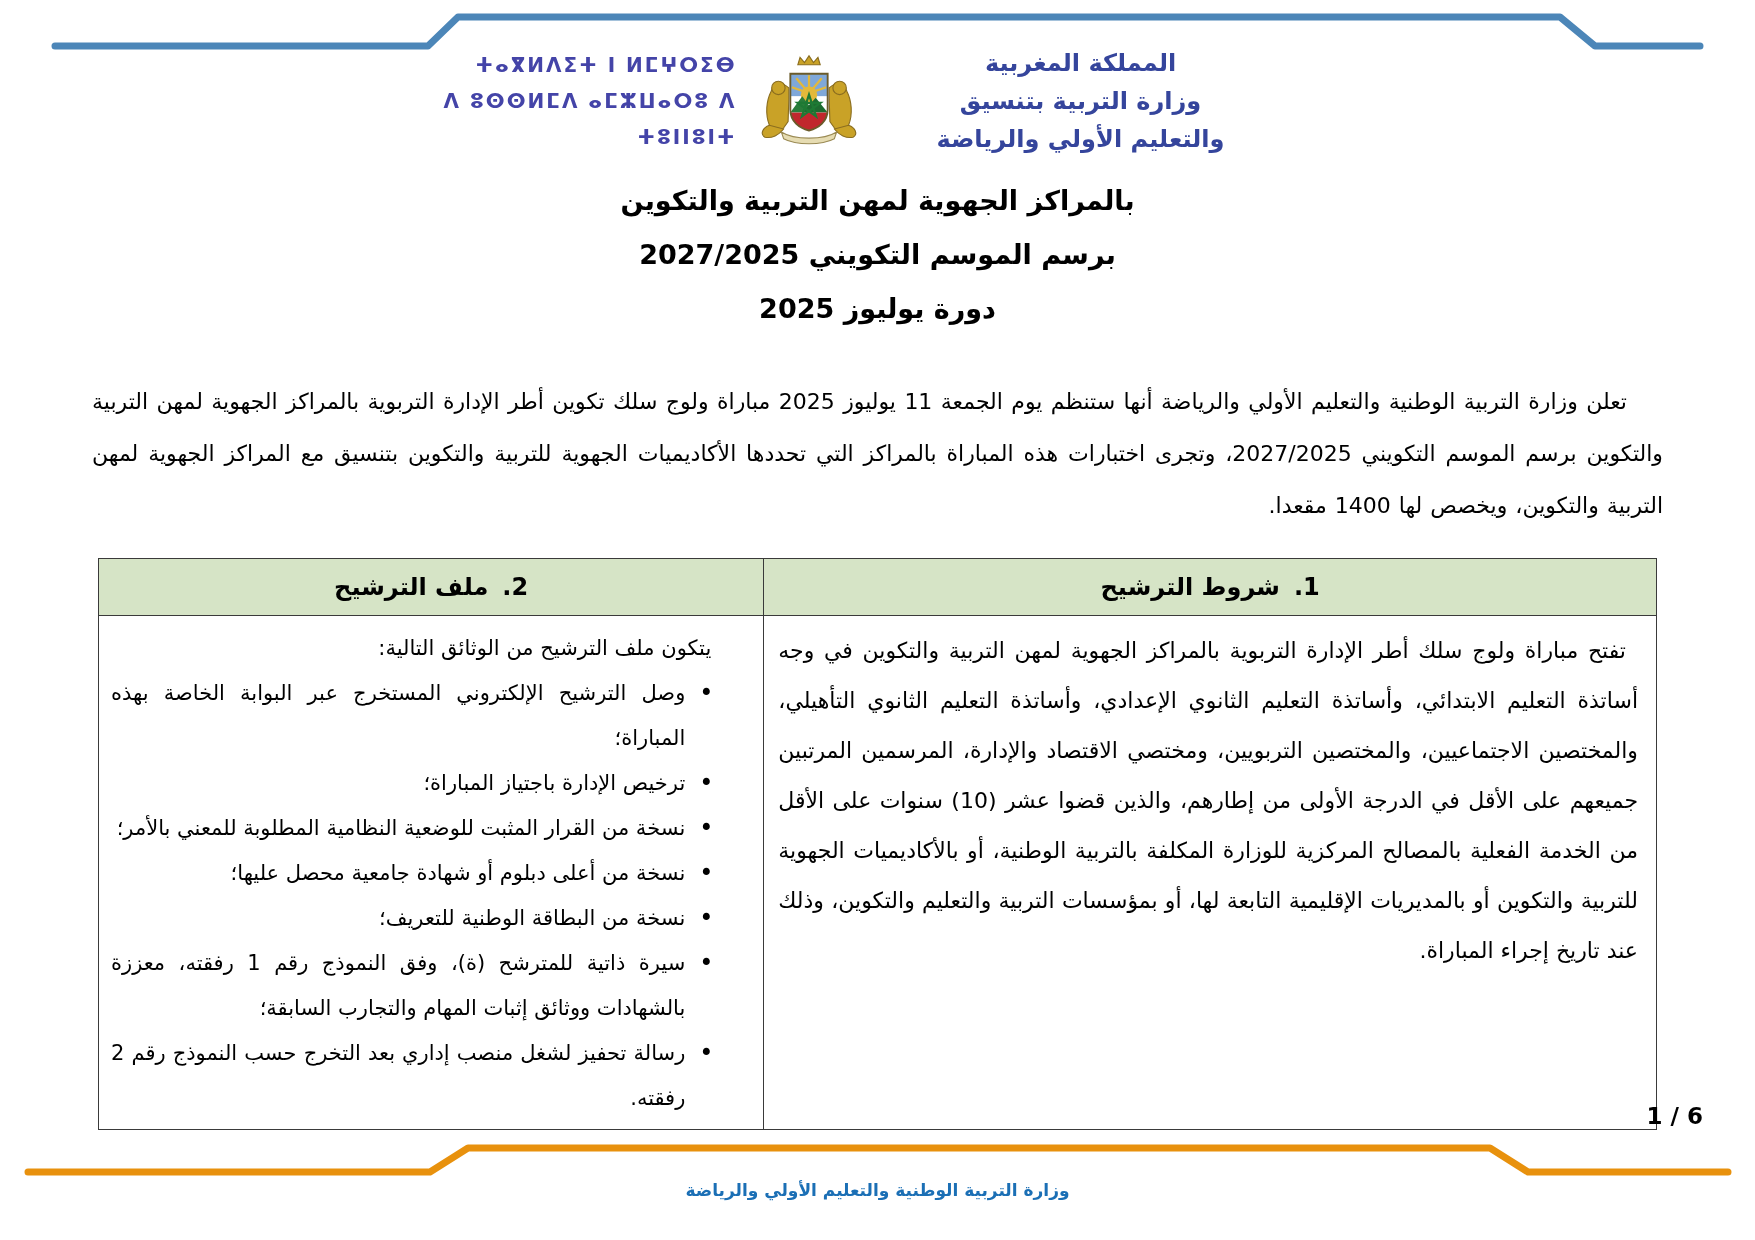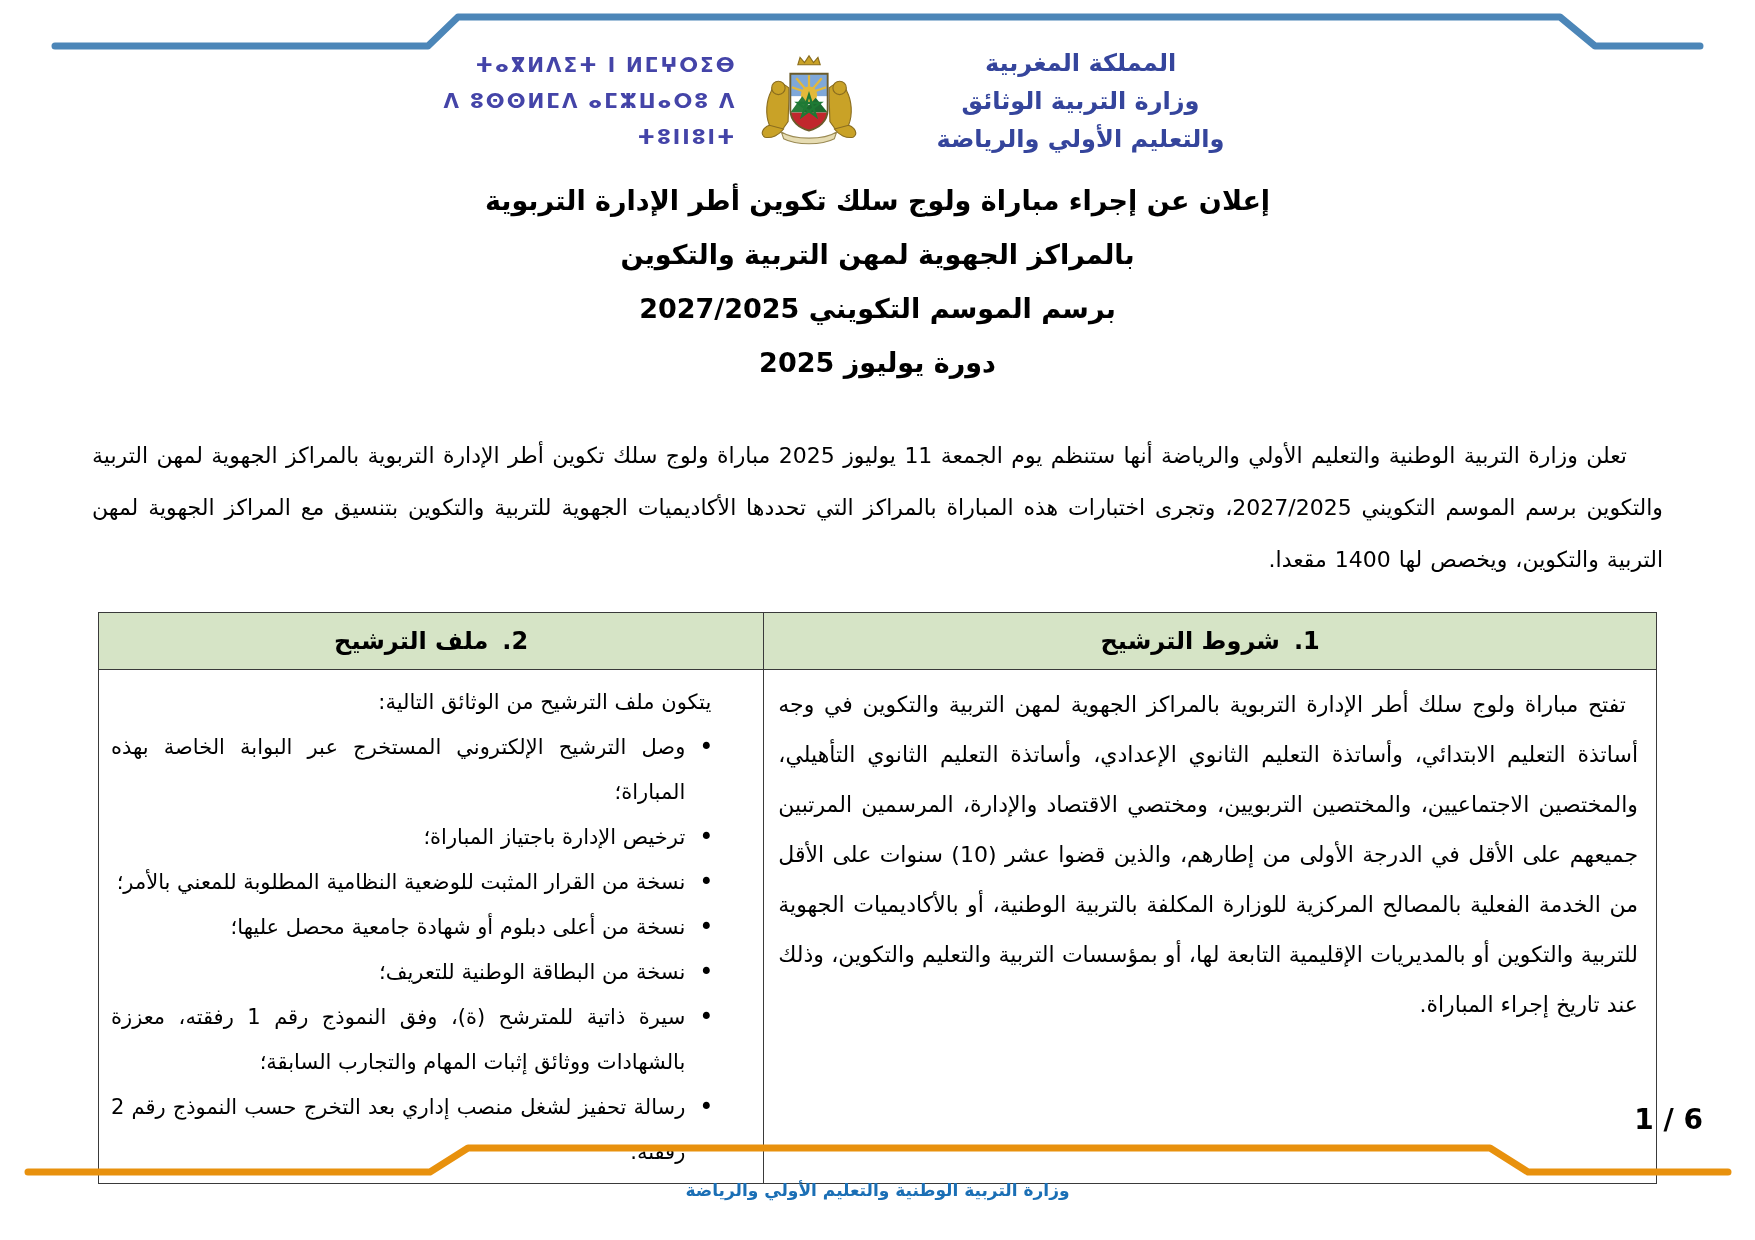--- a/index.html
+++ b/index.html
@@ -60,21 +60,21 @@
   .file-cell { padding:10px 16px 8px 12px; font-size:21px; line-height:45px; }
   .file-intro { text-align:right; padding-right:36px; }
   .file-list { list-style:none; padding-right:34px; }
   .file-list li { position:relative; padding-right:28px; text-align:justify; }
   .file-list li::before {
     content:"\2022"; position:absolute; right:0; top:0; font-size:24px;
   }
   
   .page-num {
     position:absolute; top:1103px; right:52px; direction:ltr;
-    font-size:28px; font-weight:bold;
+    font-size:23px; font-weight:bold;
   }
   .footer-line1, .footer-line2 {
     position:absolute; left:0; width:100%; text-align:center;
     direction:rtl; color:#1B6FB5; font-weight:bold;
   }
   .footer-line1 { top:1180px; font-size:17px; }
   .footer-line2 { top:1207px; font-size:17px; }
 </style>
 </head>
 <body>
@@ -126,27 +126,26 @@
         <rect x="50" y="78" width="50" height="26" fill="#C1272D"></rect>
         <path d="M75,54 L84.4,83 L59.8,65.1 L90.2,65.1 L65.6,83 Z" fill="none" stroke="#1e7a34" stroke-width="3"></path>
       </g>
       <path d="M50,26 L100,26 L100,74 C100,90 88,99 75,102 C62,99 50,90 50,74 Z" fill="none" stroke="#6b5b2a" stroke-width="2.5"></path>
 
       <path d="M38,104 C55,115 95,115 112,104 L109,113 C92,122 58,122 41,113 Z" fill="#E6DCB2" stroke="#9a8a54" stroke-width="1.5"></path>
     </svg>
 
     <div class="arabic-head">
       <div>المملكة المغربية</div>
-      <div>وزارة التربية الوثائق</div>
+      <div>وزارة التربية بتنسيق</div>
       <div>والتعليم الأولي والرياضة</div>
     </div>
   </div>
 
   <div class="title-block">
-    <div>إعلان عن إجراء مباراة ولوج سلك تكوين أطر الإدارة التربوية</div>
     <div>بالمراكز الجهوية لمهن التربية والتكوين</div>
     <div>برسم الموسم التكويني 2027/2025</div>
     <div>دورة يوليوز 2025</div>
   </div>
 
   <p class="intro"><span>تعلن وزارة التربية الوطنية والتعليم الأولي والرياضة أنها ستنظم </span><b>يوم الجمعة 11 يوليوز 2025</b><span> مباراة ولوج سلك تكوين أطر الإدارة التربوية بالمراكز الجهوية لمهن التربية والتكوين برسم الموسم التكويني 2027/2025، وتجرى اختبارات هذه المباراة بالمراكز التي تحددها الأكاديميات الجهوية للتربية والتكوين بتنسيق مع المراكز الجهوية لمهن التربية والتكوين، ويخصص لها </span><b>1400</b><span> مقعدا.</span></p>
 
   <table class="doc-table">
     <tbody>
         <tr>

